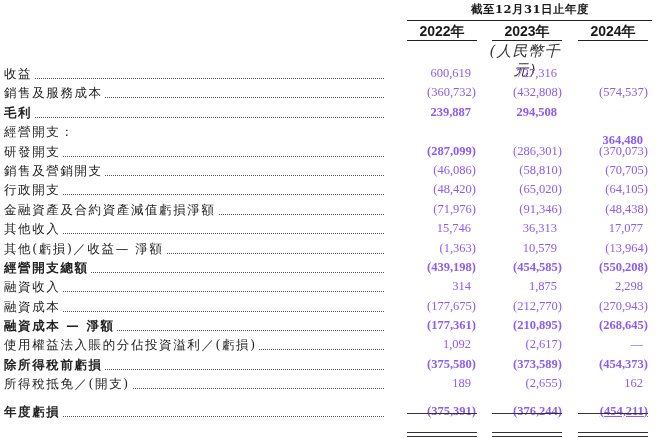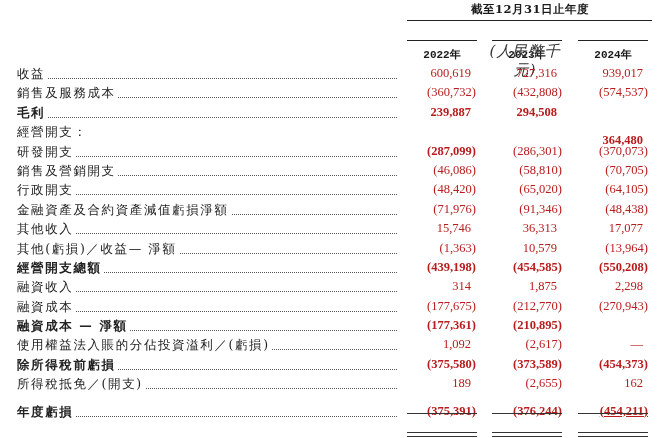--- a/index.html
+++ b/index.html
@@ -30,24 +30,23 @@
       top: 20px;
       left: 407px;
       width: 245px;
       border-top: 1.3px solid #222;
     }
     .year-head {
       position: absolute;
       top: 23px;
       width: 70px;
       text-align: center;
-      font-size: 11px;
+      font-size: 14px;
       font-weight: bold;
-      font-family: Liberation Mono, monospace;
-      margin-top: 24px;
+      font-family: Liberation Sans, sans-serif;
     }
     .year-rule {
       position: absolute;
       top: 40px;
       width: 70px;
       border-top: 1.3px solid #222;
     }
     .unit-label {
       position: absolute;
       top: 42px;
@@ -65,21 +64,21 @@
       left: 0;
       width: 660px;
     }
     .row {
       position: relative;
       height: 19.4px;
       display: block;
     }
     .label {
       position: absolute;
-      left: 17px;
+      left: 4px;
       top: 2px;
       width: 380px;
       font-size: 12.5px;
       letter-spacing: 1.6px;
       white-space: nowrap;
       overflow: hidden;
       color: #222;
     }
     .label .txt {
       background: #fff;
@@ -99,21 +98,21 @@
     .row.bold .label { font-weight: bold; }
     .row.bold .val { font-weight: bold; }
     .val {
       position: absolute;
       top: 2px;
       width: 80px;
       text-align: right;
       font-size: 12.5px;
       font-family: "Liberation Serif", serif;
       white-space: nowrap;
-      color: #b91c1c;
+      color: #8b5cf6;
     }
     .c1 { left: 396px; }
     .c2 { left: 482px; }
     .c3 { left: 568px; }
     .yc1 { left: 407px; }
     .yc2 { left: 492px; }
     .yc3 { left: 578px; }
     .sub-rule {
       position: absolute;
       width: 70px;
@@ -143,21 +142,20 @@
   <div class="year-rule yc2"></div>
   <div class="year-rule yc3"></div>
 
   <div class="unit-label">(人民幣千元)</div>
 
   <div class="rows" id="rows">
       <div class="row">
         <div class="label dotted"><span class="txt">收益</span></div>
         <div class="val c1" style="padding-right: 5px; box-sizing: border-box;">600,619</div>
         <div class="val c2" style="padding-right: 5px; box-sizing: border-box;">727,316</div>
-        <div class="val c3" style="padding-right: 5px; box-sizing: border-box;">939,017</div>
       </div>
       <div class="row">
         <div class="label dotted"><span class="txt">銷售及服務成本</span></div>
         <div class="val c1" style="box-sizing: border-box;">(360,732)</div>
         <div class="val c2" style="box-sizing: border-box;">(432,808)</div>
         <div class="val c3" style="box-sizing: border-box;">(574,537)</div>
       </div>
       <div class="row bold">
         <div class="label dotted"><span class="txt">毛利</span></div>
         <div class="val c1" style="padding-right: 5px; box-sizing: border-box;">239,887</div>
@@ -221,20 +219,21 @@
       <div class="row">
         <div class="label dotted"><span class="txt">融資成本</span></div>
         <div class="val c1" style="box-sizing: border-box;">(177,675)</div>
         <div class="val c2" style="box-sizing: border-box;">(212,770)</div>
         <div class="val c3" style="box-sizing: border-box;">(270,943)</div>
       </div>
       <div class="row bold">
         <div class="label dotted"><span class="txt">融資成本 — 淨額</span></div>
         <div class="val c1" style="box-sizing: border-box;">(177,361)</div>
         <div class="val c2" style="box-sizing: border-box;">(210,895)</div>
+        <div class="val c3" style="box-sizing: border-box;">(268,645)</div>
       </div>
       <div class="row">
         <div class="label dotted"><span class="txt">使用權益法入賬的分佔投資溢利／(虧損)</span></div>
         <div class="val c1" style="padding-right: 5px; box-sizing: border-box;">1,092</div>
         <div class="val c2" style="box-sizing: border-box;">(2,617)</div>
         <div class="val c3" style="padding-right: 5px; box-sizing: border-box;">—</div>
       </div>
       <div class="row bold">
         <div class="label dotted"><span class="txt">除所得稅前虧損</span></div>
         <div class="val c1" style="box-sizing: border-box;">(375,580)</div>

